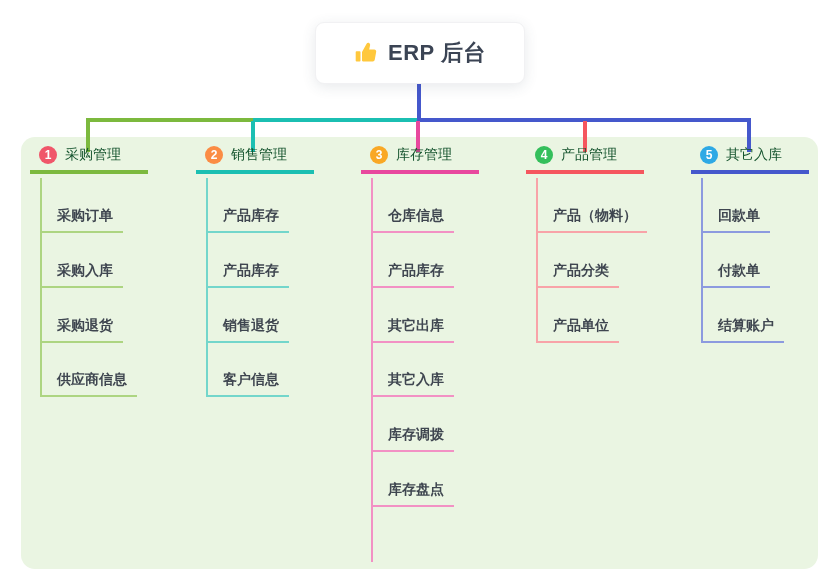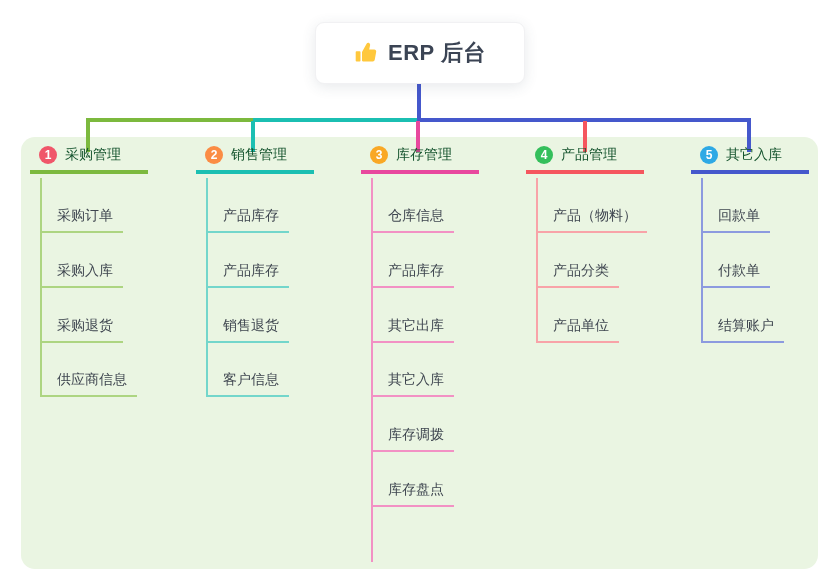--- a/index.html
+++ b/index.html
@@ -23,21 +23,21 @@
   .branch-header{position:absolute;top:146px;width:118px;display:flex;align-items:center;
                  gap:8px;padding:0 0 6px 9px;border-bottom:4px solid #000;box-sizing:border-box;
                  cursor:pointer;}
   .badge{width:18px;height:18px;border-radius:50%;color:#ffffff;font-size:12px;font-weight:700;
          display:flex;align-items:center;justify-content:center;flex:0 0 auto;line-height:1;}
   .branch-title{font-size:14px;font-weight:500;color:#14532d;white-space:nowrap;}
 
   .trunk{position:absolute;width:2px;}
 
   .child-item{position:absolute;padding:0 10px 6px 17px;border-bottom:2px solid #ccc;
-              font-size:14px;line-height:20px;color:#3f4650;white-space:nowrap;cursor:pointer;}
+              font-size:14px;line-height:20px;color:#3f4650;white-space:nowrap;cursor:pointer;font-weight:bold;}
 </style>
 </head>
 <body>
 
 <div id="stage">
   <div class="panel"></div>
 
   <div class="root-stem" style="background: rgb(69, 88, 204);"></div>
 
   <div class="root-card">

